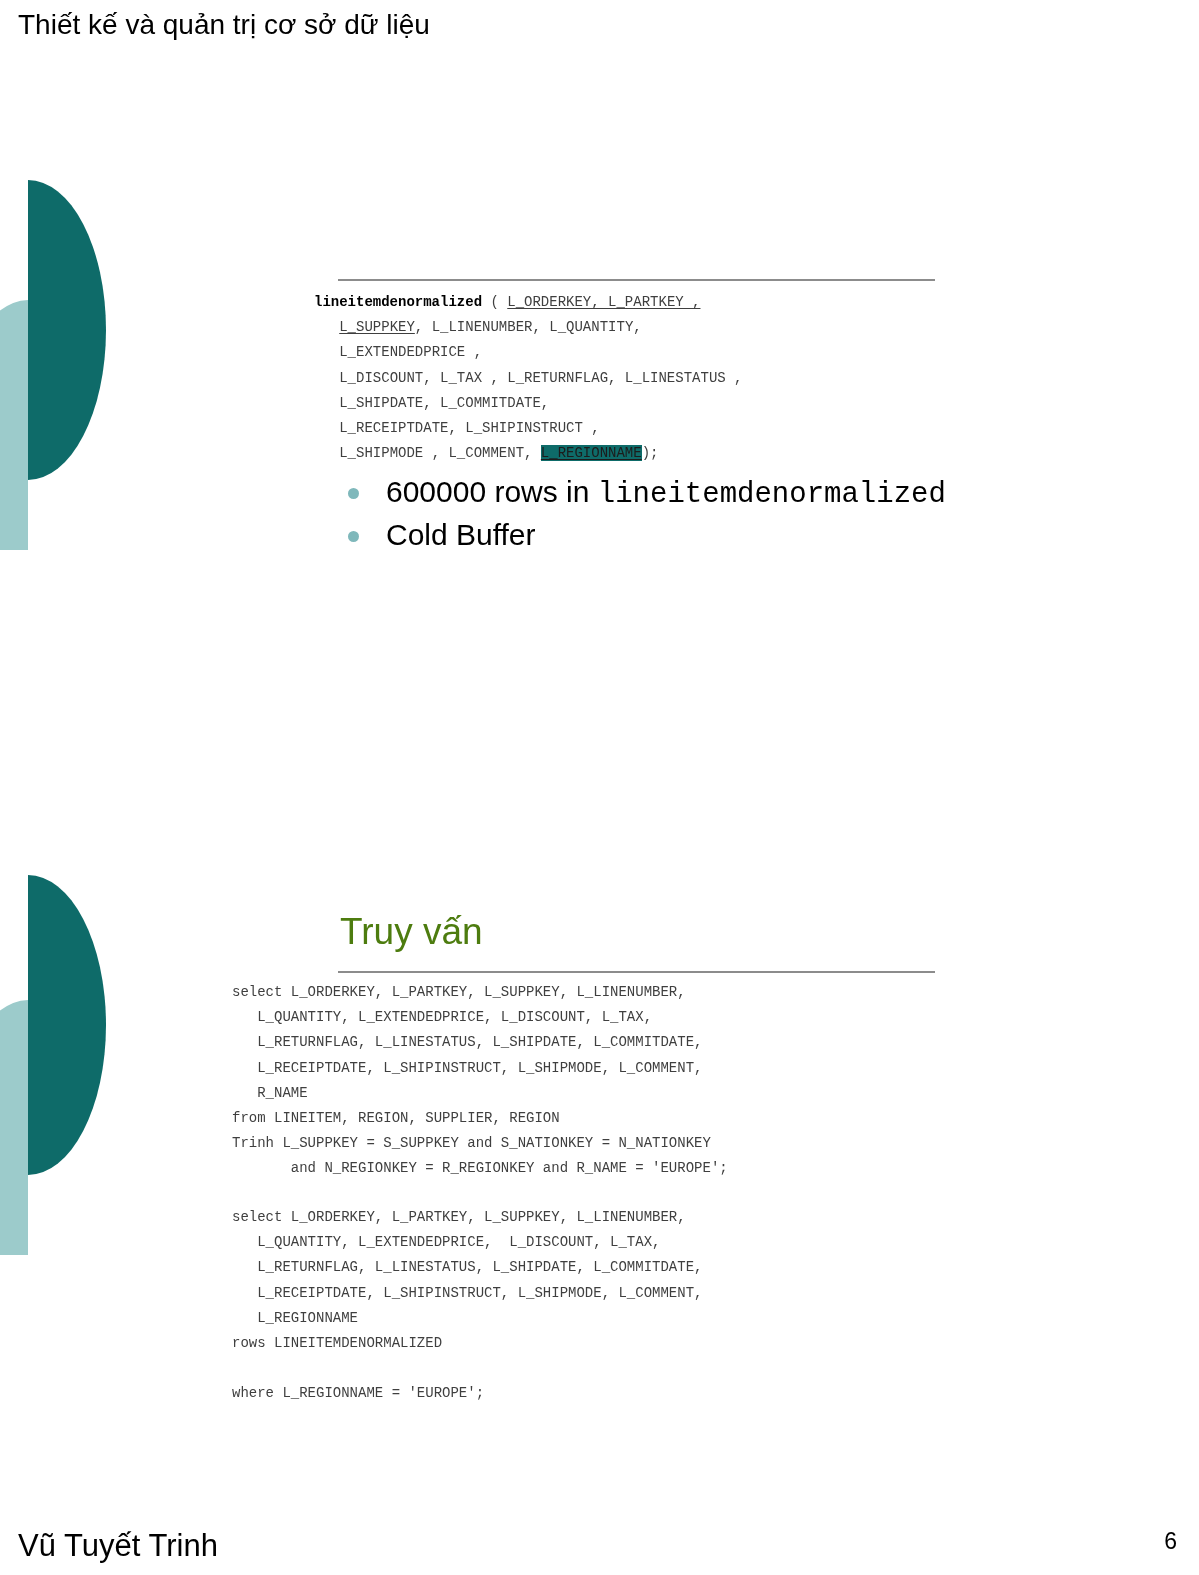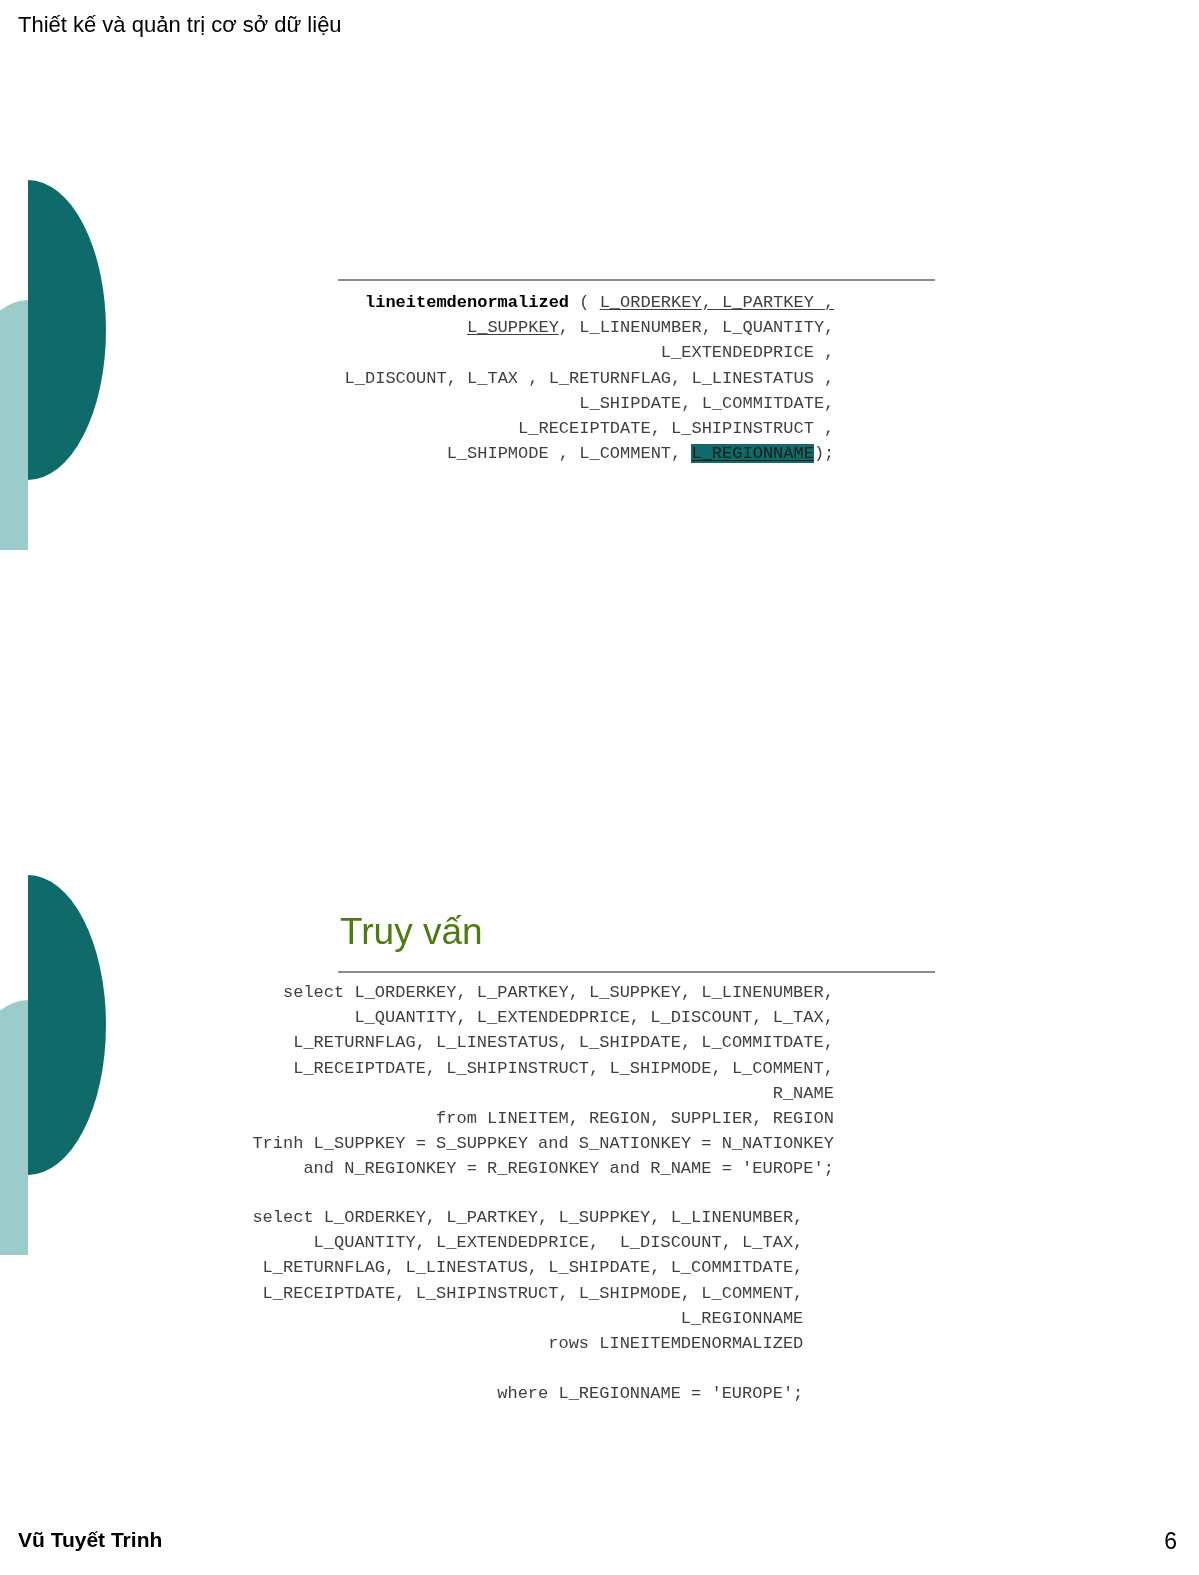--- a/index.html
+++ b/index.html
@@ -14,31 +14,31 @@
     font-family: "Liberation Sans", sans-serif;
     color: #000000;
     overflow: hidden;
   }
 
   
   .page-header {
     position: absolute;
     left: 18px;
     top: 10px;
-    font-size: 22px;
+    font-size: 28px;
     line-height: 30px;
     color: #000000;
     white-space: nowrap;
   }
   .page-footer-left {
     position: absolute;
     left: 18px;
     top: 1528px;
-    font-size: 21px;
-    font-weight: bold;
+    font-size: 31px;
+    font-weight: normal;
     color: #000000;
     white-space: nowrap;
   }
   .page-footer-right {
     position: absolute;
     right: 22px;
     top: 1528px;
     font-size: 23px;
     color: #000000;
   }
@@ -66,26 +66,25 @@
   
   .rule {
     position: absolute;
     height: 0;
     border-top: 2px solid #8c8c8c;
   }
 
   .code {
     position: absolute;
     font-family: "Liberation Mono", "DejaVu Sans Mono", monospace;
-    font-size: 17px;
+    font-size: 14px;
     line-height: 25.2px;
     color: #3f3f3f;
     white-space: pre;
     letter-spacing: 0px;
-    text-align: right;
   }
   .code .kw-bold {
     font-weight: bold;
     color: #000000;
   }
   .code .u {
     text-decoration: underline;
     text-underline-offset: 2px;
   }
   .code .hl {
@@ -154,20 +153,30 @@
   <div class="rule" style="left:338px; top:129px; width:597px;"></div>
 
   <div class="code" style="left:314px; top:140px;"><span class="kw-bold">lineitemdenormalized</span><span> ( </span><span class="u">L_ORDERKEY, L_PARTKEY ,</span>
    <span class="u">L_SUPPKEY</span><span>, L_LINENUMBER, L_QUANTITY,</span>
    <span>L_EXTENDEDPRICE ,</span>
    <span>L_DISCOUNT, L_TAX , L_RETURNFLAG, L_LINESTATUS ,</span>
    <span>L_SHIPDATE, L_COMMITDATE,</span>
    <span>L_RECEIPTDATE, L_SHIPINSTRUCT ,</span>
    <span>L_SHIPMODE , L_COMMENT, </span><span class="hl">L_REGIONNAME</span><span>);</span></div>
 
+  <div class="bullet-list">
+    <div class="bullet-row">
+      <span class="bullet-dot"></span>
+      <span class="bullet-text"><span>600000 rows in </span><span class="mono">lineitemdenormalized</span></span>
+    </div>
+    <div class="bullet-row">
+      <span class="bullet-dot"></span>
+      <span class="bullet-text"><span>Cold Buffer</span><span class="mono"></span></span>
+    </div>
+  </div>
 </div>
 
 <div class="slide" id="slide-2">
 
   <div class="deco">
     <svg width="180" height="400" viewBox="0 0 180 400" xmlns="http://www.w3.org/2000/svg">
       <path d="M 28 145 A 76 150 0 0 0 28 445 Z" fill="#9CCBCB"></path>
       <path d="M 28 20 A 78 150 0 0 1 28 320 Z" fill="#0E6B69"></path>
     </svg>
   </div>

